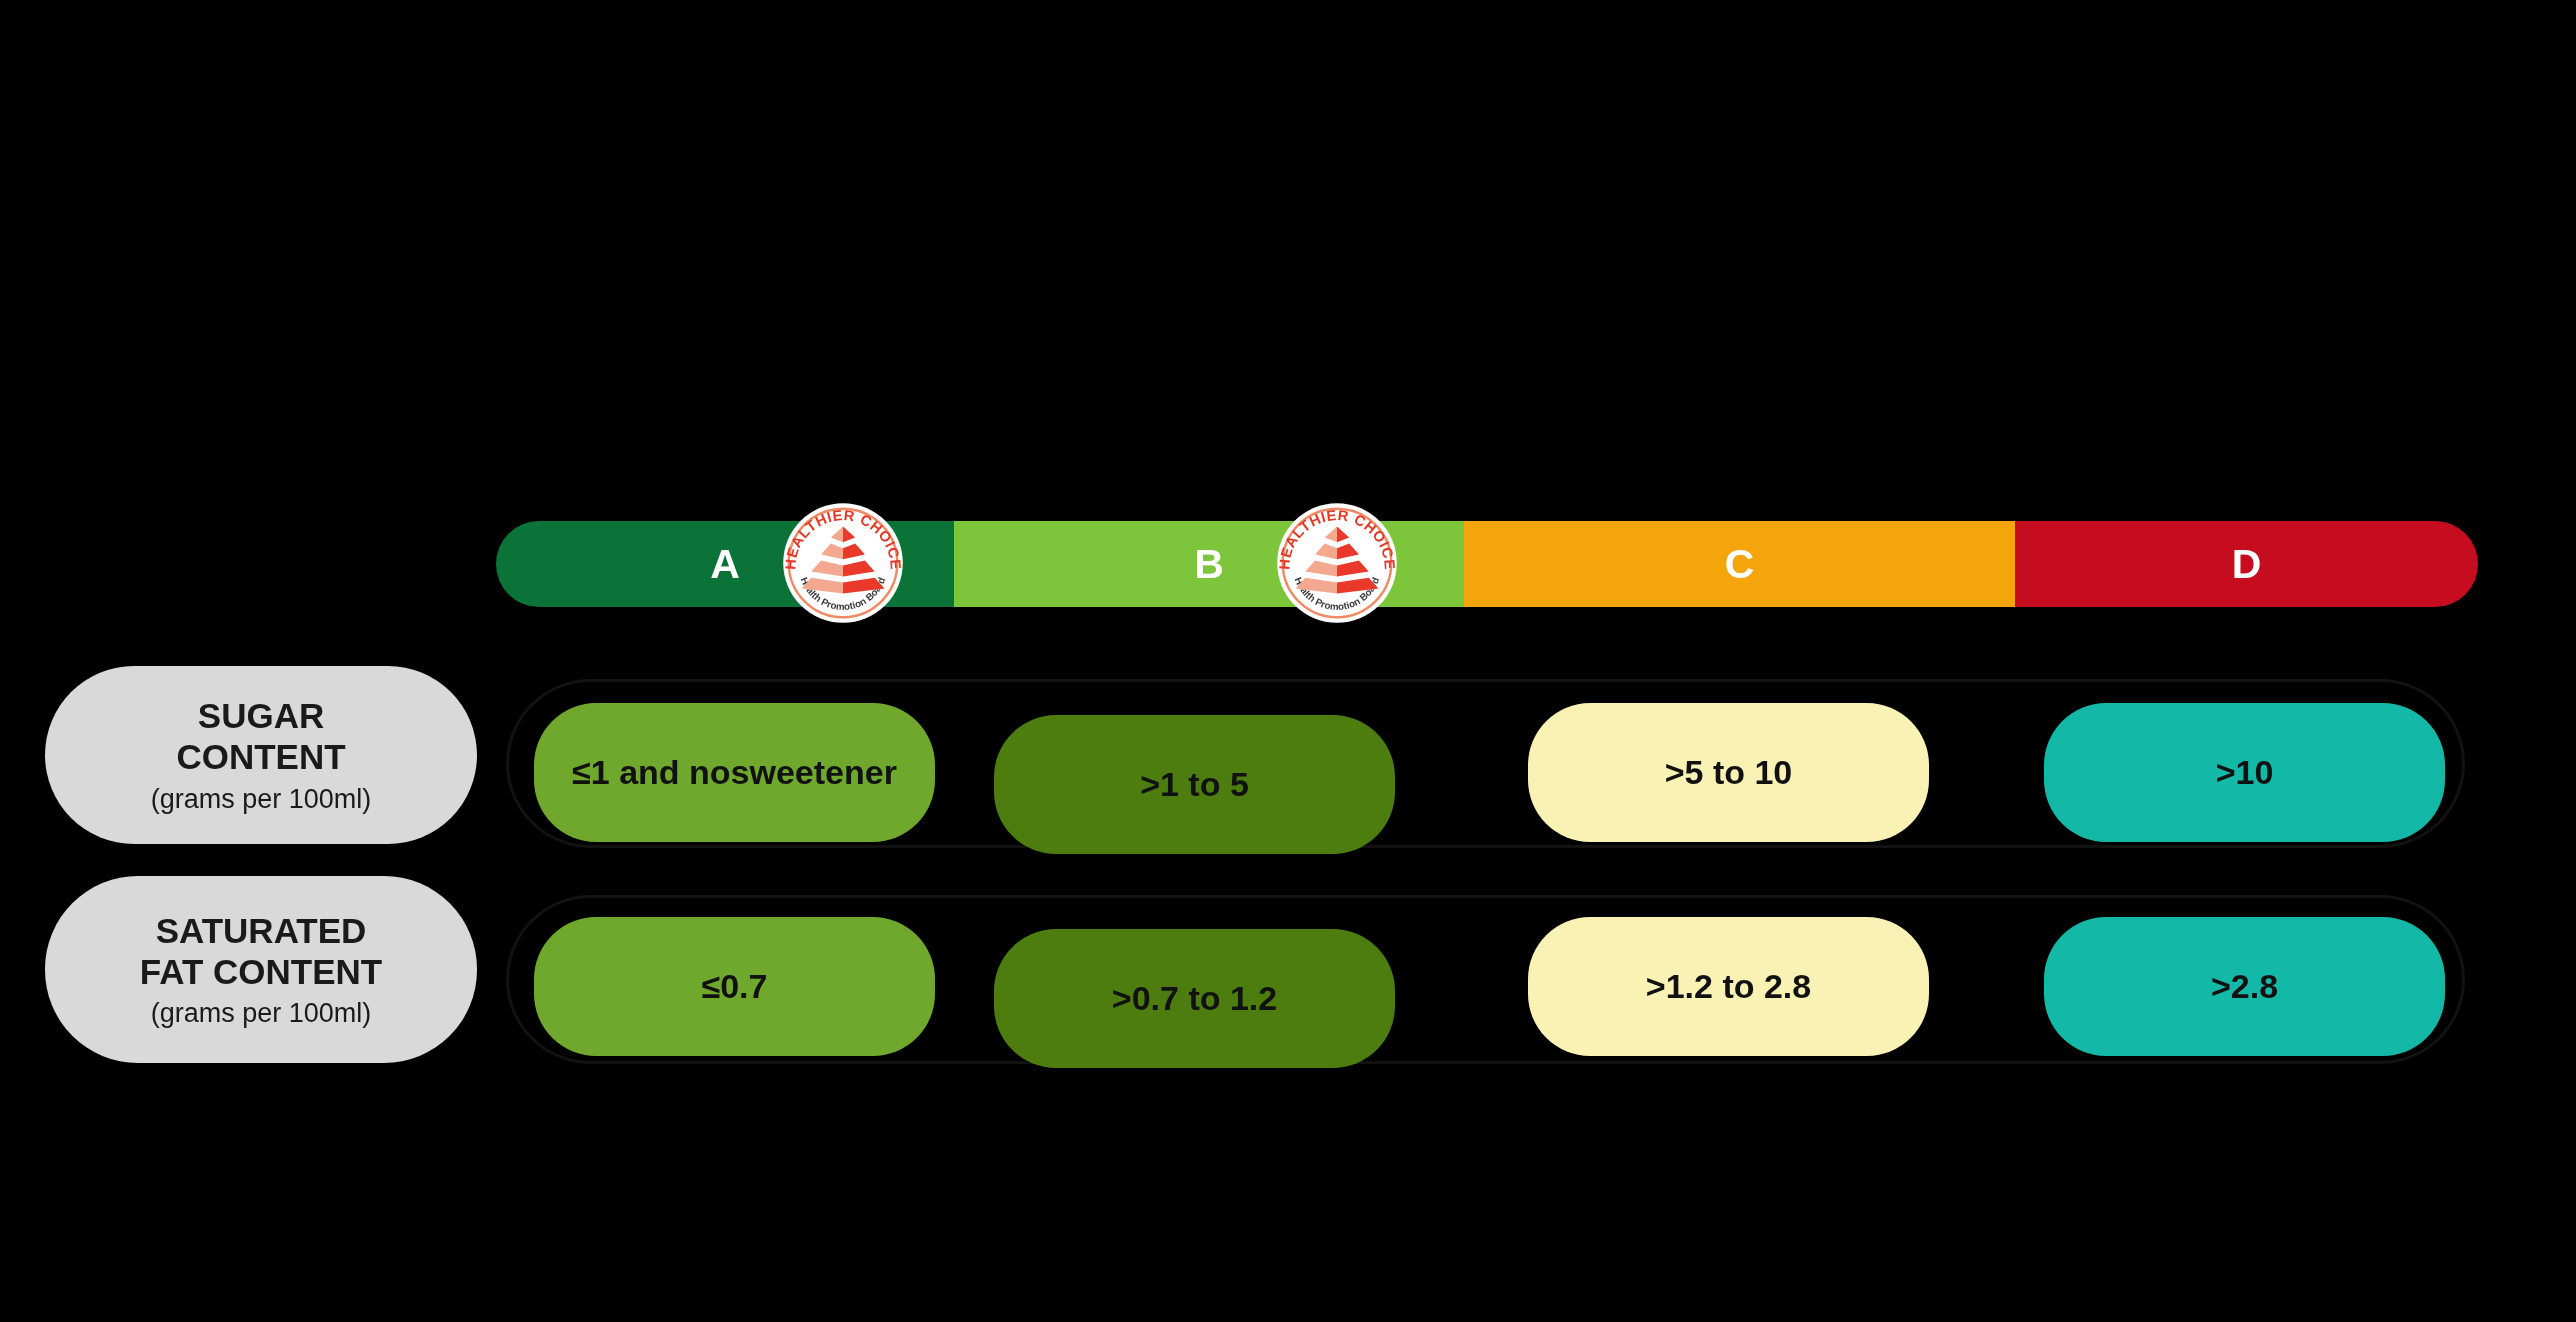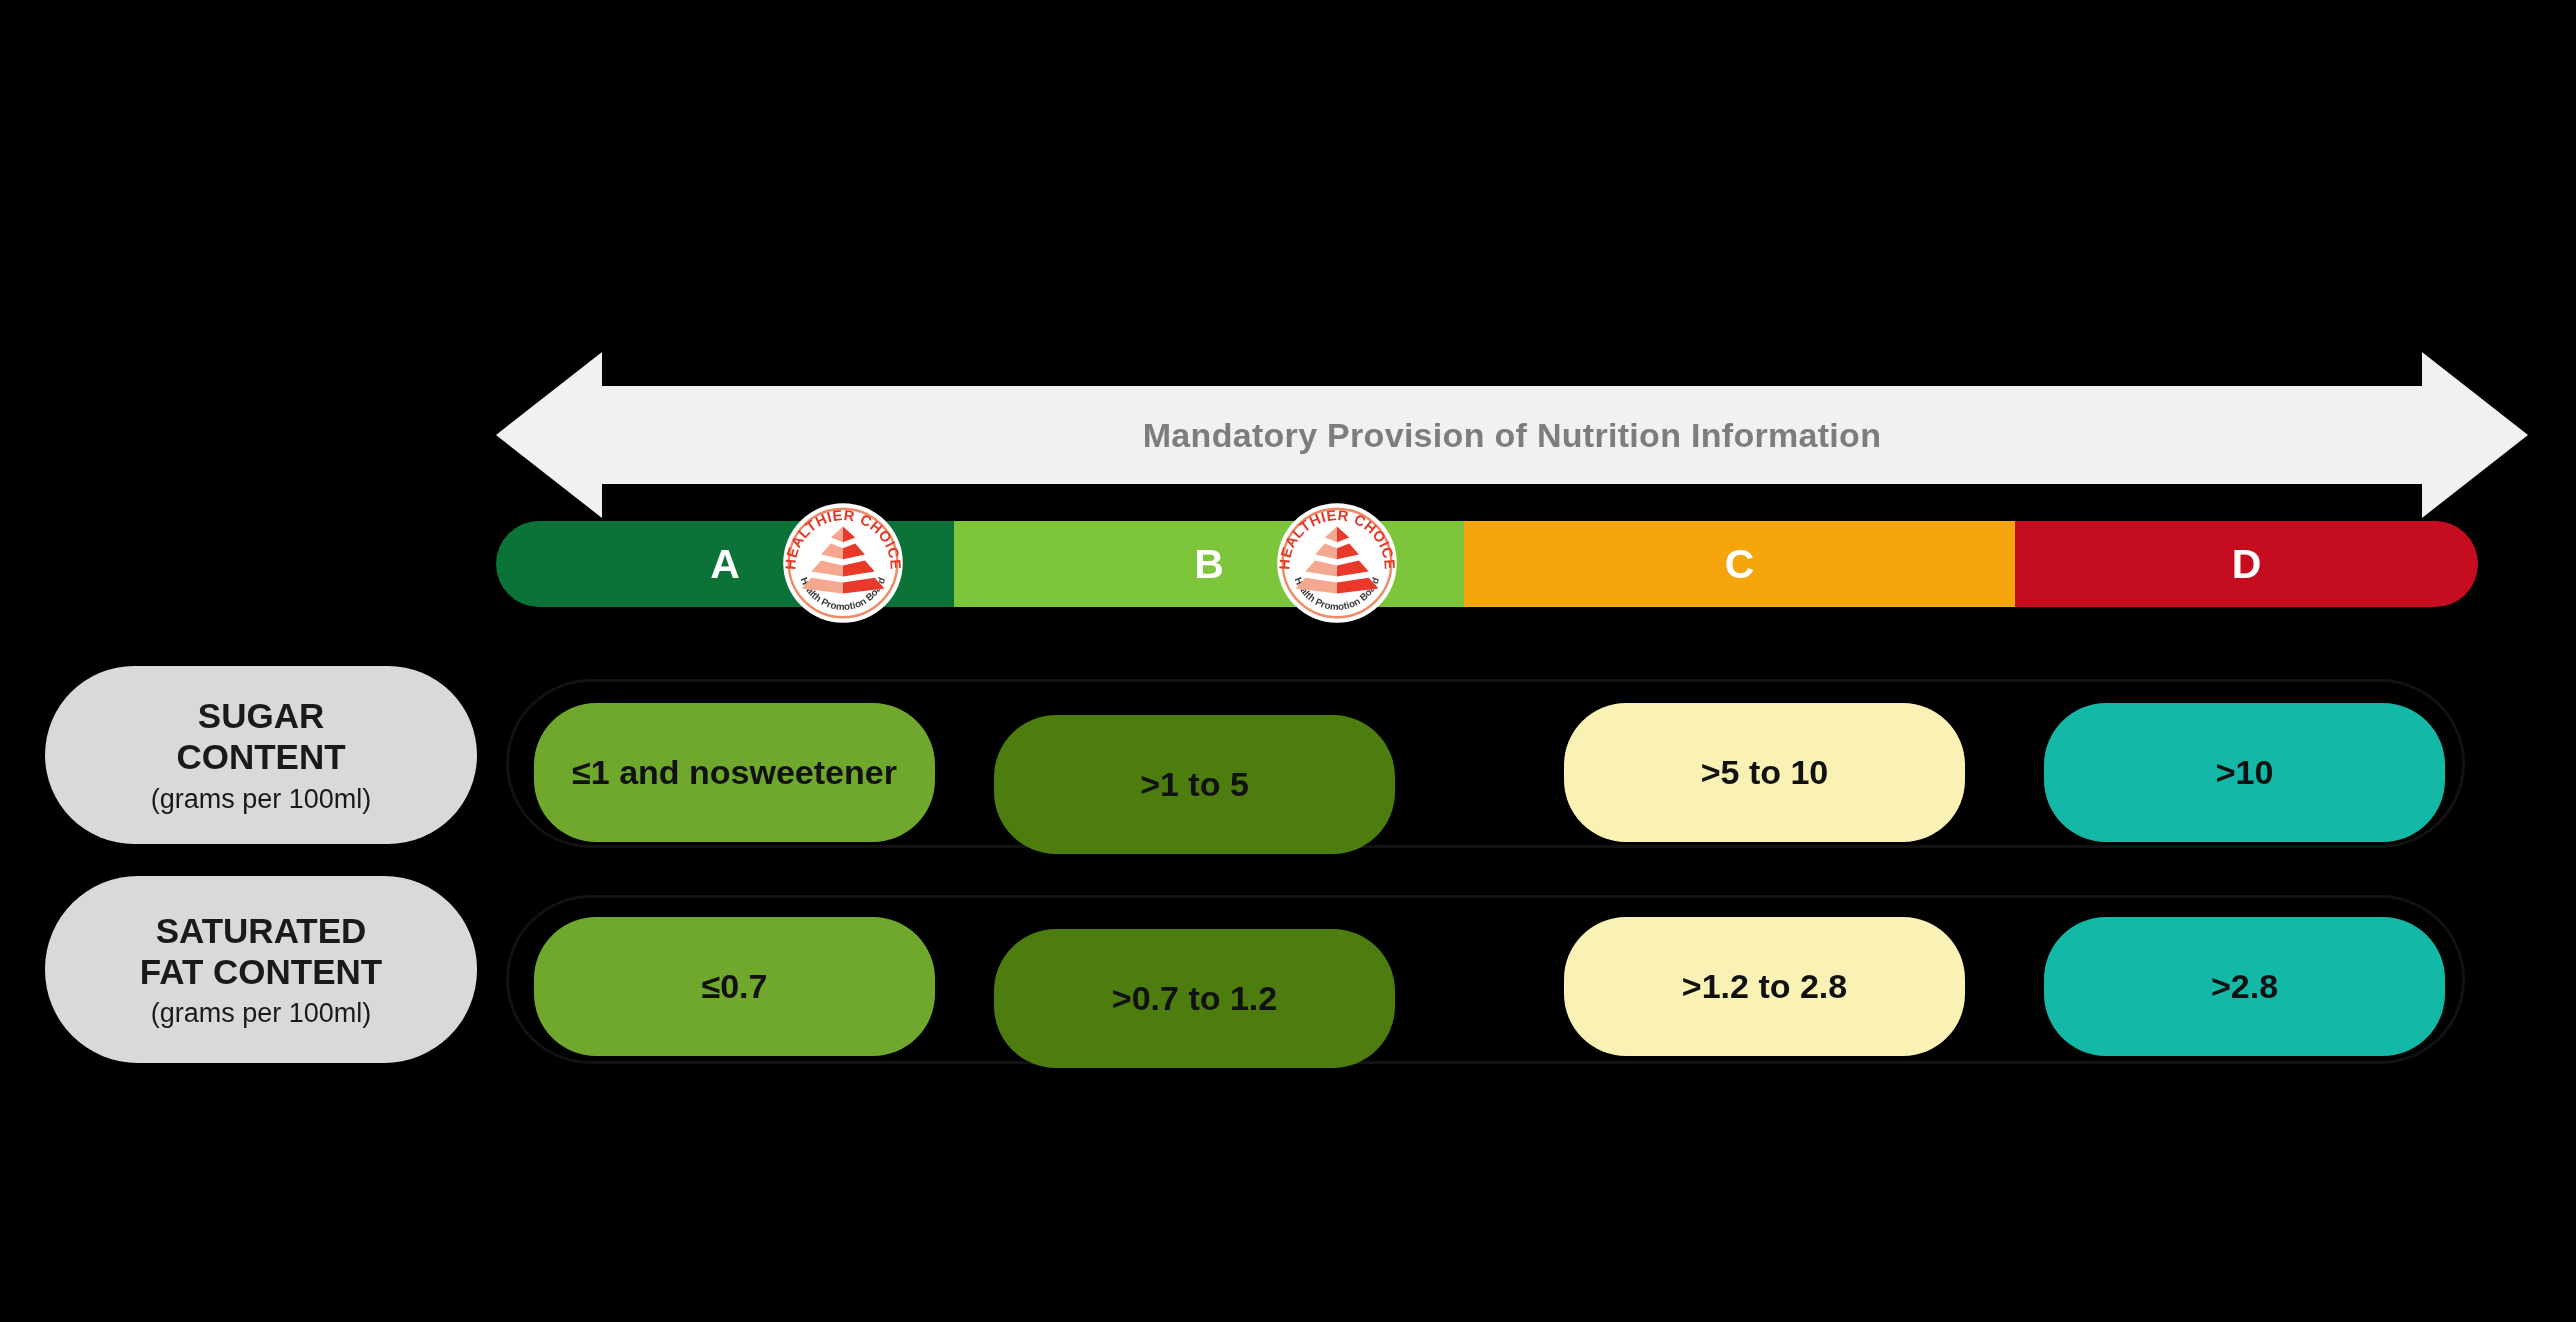--- a/index.html
+++ b/index.html
@@ -69,41 +69,35 @@
 
   .cell{
     position:absolute;width:401px;height:139px;border-radius:62px;
     display:flex;flex-direction:row;align-items:center;justify-content:center;
     font-size:34px;font-weight:700;color:#111;text-align:center;line-height:1.1;
   }
   .row-sugar .cell{top:703px;}
   .row-fat .cell{top:917px;}
   .cell.c1{left:534px;}
   .cell.c2{left:994px;}
-  .cell.c3{left:1564px;}
+  .cell.c3{left:1528px;}
   .cell.c4{left:2044px;}
   .cell-green-dark{background:#6fa82d;}
   .cell-green-light{background:#4d7c0f;margin-top:12px;}
   .cell-yellow{background:#f9f2b4;}
   .cell-peach{background:#14b8a6;}
   .cell-line:empty{display:none;}
 </style>
 </head>
 <body>
 
 <div id="stage">
 
 
 
-  <div class="arrow" id="arrow-nutritioninfo">
-    <div class="shaft"></div>
-    <div class="head head-left"></div>
-    <div class="head head-right"></div>
-    <div class="label">Mandatory Provision of Nutrition Information</div>
-  </div>
 
   <div id="grade-bar">
     <div class="seg seg-a">
       <span class="letter">A</span>
     </div>
     <div class="seg seg-b">
       <span class="letter">B</span>
     </div>
     <div class="seg seg-c">
       <span class="letter">C</span>

